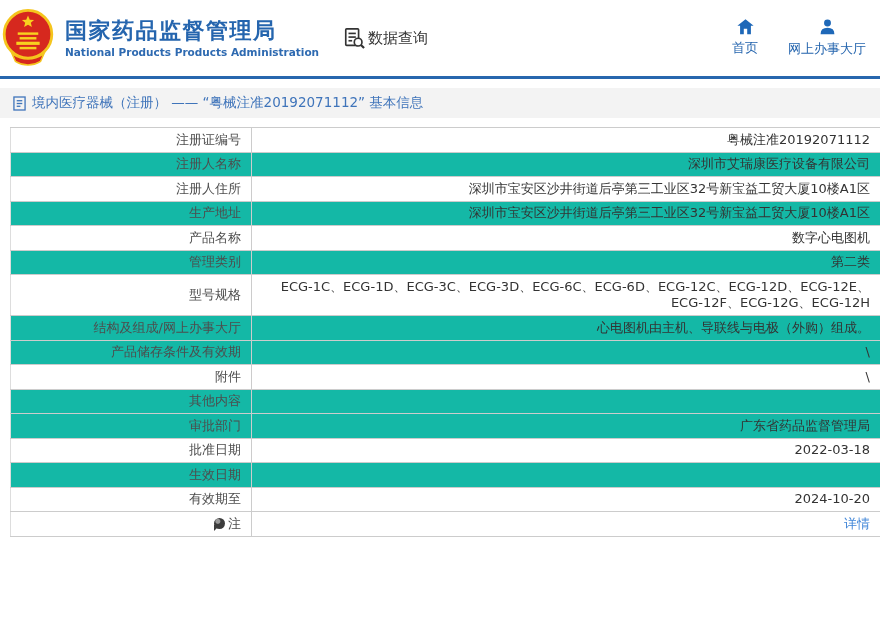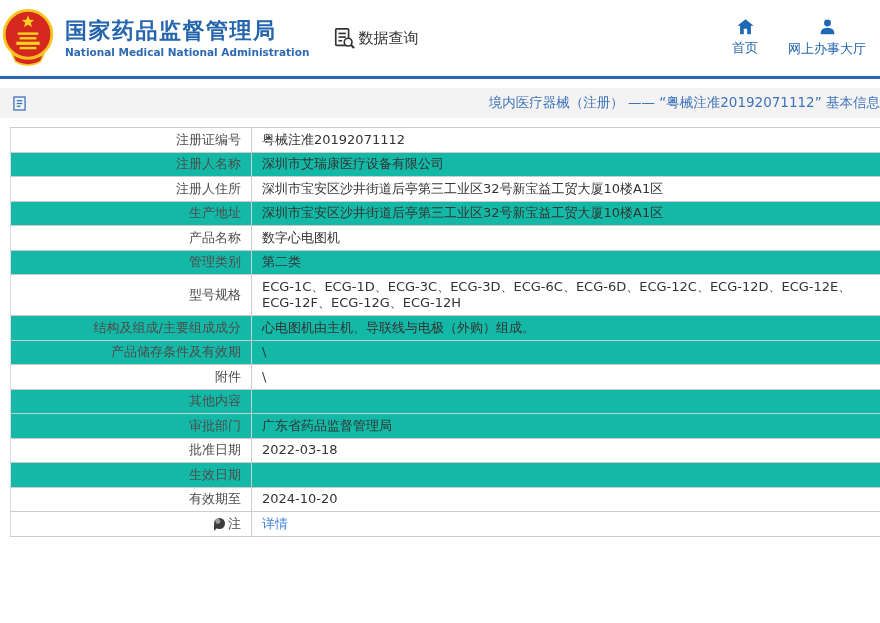--- a/index.html
+++ b/index.html
@@ -35,40 +35,40 @@
     font-size: 13px; color: #2565ae; cursor: pointer;
   }
 
   .blue-line { height: 3px; background: #2767ae; }
 
   
   .breadcrumb-bar {
     margin-top: 9px; height: 30px; background: #f3f3f3;
     display: flex; align-items: center; gap: 6px;
     padding-left: 13px;
-    color: #3f74ba; font-size: 13.5px; justify-content: space-between;
+    color: #3f74ba; font-size: 13.5px;
   }
 
   
   main { margin: 9px 0 0 10px; }
   table.info {
     width: 870px; border-collapse: collapse; font-size: 13px;
     border-top: 1px solid #ccc; border-left: 1px solid #ddd;
   }
   table.info td {
     border-bottom: 1px solid #ccc;
     padding: 3.5px 10px;
     line-height: 16.5px;
     vertical-align: middle;
   }
   td.label-cell {
     width: 241px; text-align: right; color: #4d4d4d;
     border-right: 1px solid #ccc; white-space: nowrap;
   }
-  td.value-cell { color: #333; white-space: pre-line; }
+  td.value-cell { color: #333; white-space: pre-line; text-align: right; }
   tr.stripe { background: #14b8a6; }
   a.detail { color: #4086d8; text-decoration: none; cursor: pointer; }
 
   .note-balloon {
     display: inline-block; width: 11px; height: 11px; border-radius: 50%;
     background: radial-gradient(circle at 35% 30%, #9a9a9a 0 2px, #3c3c3c 3px);
     position: relative; margin-right: 3px; vertical-align: -1px;
   }
   .note-balloon::after {
     content: ''; position: absolute; left: 0px; bottom: -2px;
@@ -85,21 +85,21 @@
     <circle cx="30" cy="28" r="25.5" fill="none" stroke="#f5c51d" stroke-width="3"></circle>
     <path fill="#f8d11f" d="M30 8 L31.9 12.4 L36.5 12.7 L33 15.7 L34.2 20.2 L30 17.7 L25.8 20.2 L27 15.7 L23.5 12.7 L28.1 12.4 Z"></path>
     <rect x="19" y="26" width="22" height="2.6" fill="#f8d11f"></rect>
     <rect x="21" y="31" width="18" height="2.6" fill="#f8d11f"></rect>
     <rect x="17.5" y="36" width="25" height="3.4" fill="#f8d11f"></rect>
     <rect x="21" y="41.5" width="18" height="2.6" fill="#f8d11f"></rect>
     <path d="M13 49 Q30 60 47 49 L43.5 57 Q30 65 16.5 57 Z" fill="#d6281e" stroke="#f5c51d" stroke-width="1.6"></path>
   </svg>
   <div class="org-names">
     <div class="org-cn">国家药品监督管理局</div>
-    <div class="org-en">National Medical National Administration</div>
+    <div class="org-en">National Products Products Administration</div>
   </div>
 
   <div class="data-query">
     <svg width="22" height="22" viewBox="0 0 24 24" fill="none" stroke="#333" stroke-width="1.8" aria-hidden="true">
       <rect x="3" y="2" width="14" height="18" rx="1"></rect>
       <line x1="6" y1="7" x2="14" y2="7"></line>
       <line x1="6" y1="11" x2="14" y2="11"></line>
       <line x1="6" y1="15" x2="10" y2="15"></line>
       <circle cx="16.5" cy="16.5" r="4.2" fill="#fff"></circle>
       <line x1="19.6" y1="19.6" x2="23" y2="23" stroke-width="2.4"></line>
@@ -161,21 +161,21 @@
         </tr>
         <tr class="stripe">
           <td class="label-cell">管理类别</td>
           <td class="value-cell">第二类</td>
         </tr>
         <tr>
           <td class="label-cell">型号规格</td>
           <td class="value-cell">ECG-1C、ECG-1D、ECG-3C、ECG-3D、ECG-6C、ECG-6D、ECG-12C、ECG-12D、ECG-12E、ECG-12F、ECG-12G、ECG-12H</td>
         </tr>
         <tr class="stripe">
-          <td class="label-cell">结构及组成/主要组成成分</td>
+          <td class="label-cell">结构及组成/网上办事大厅</td>
           <td class="value-cell">心电图机由主机、导联线与电极（外购）组成。</td>
         </tr>
         <tr class="stripe">
           <td class="label-cell">产品储存条件及有效期</td>
           <td class="value-cell">\</td>
         </tr>
         <tr>
           <td class="label-cell">附件</td>
           <td class="value-cell">\</td>
         </tr>

